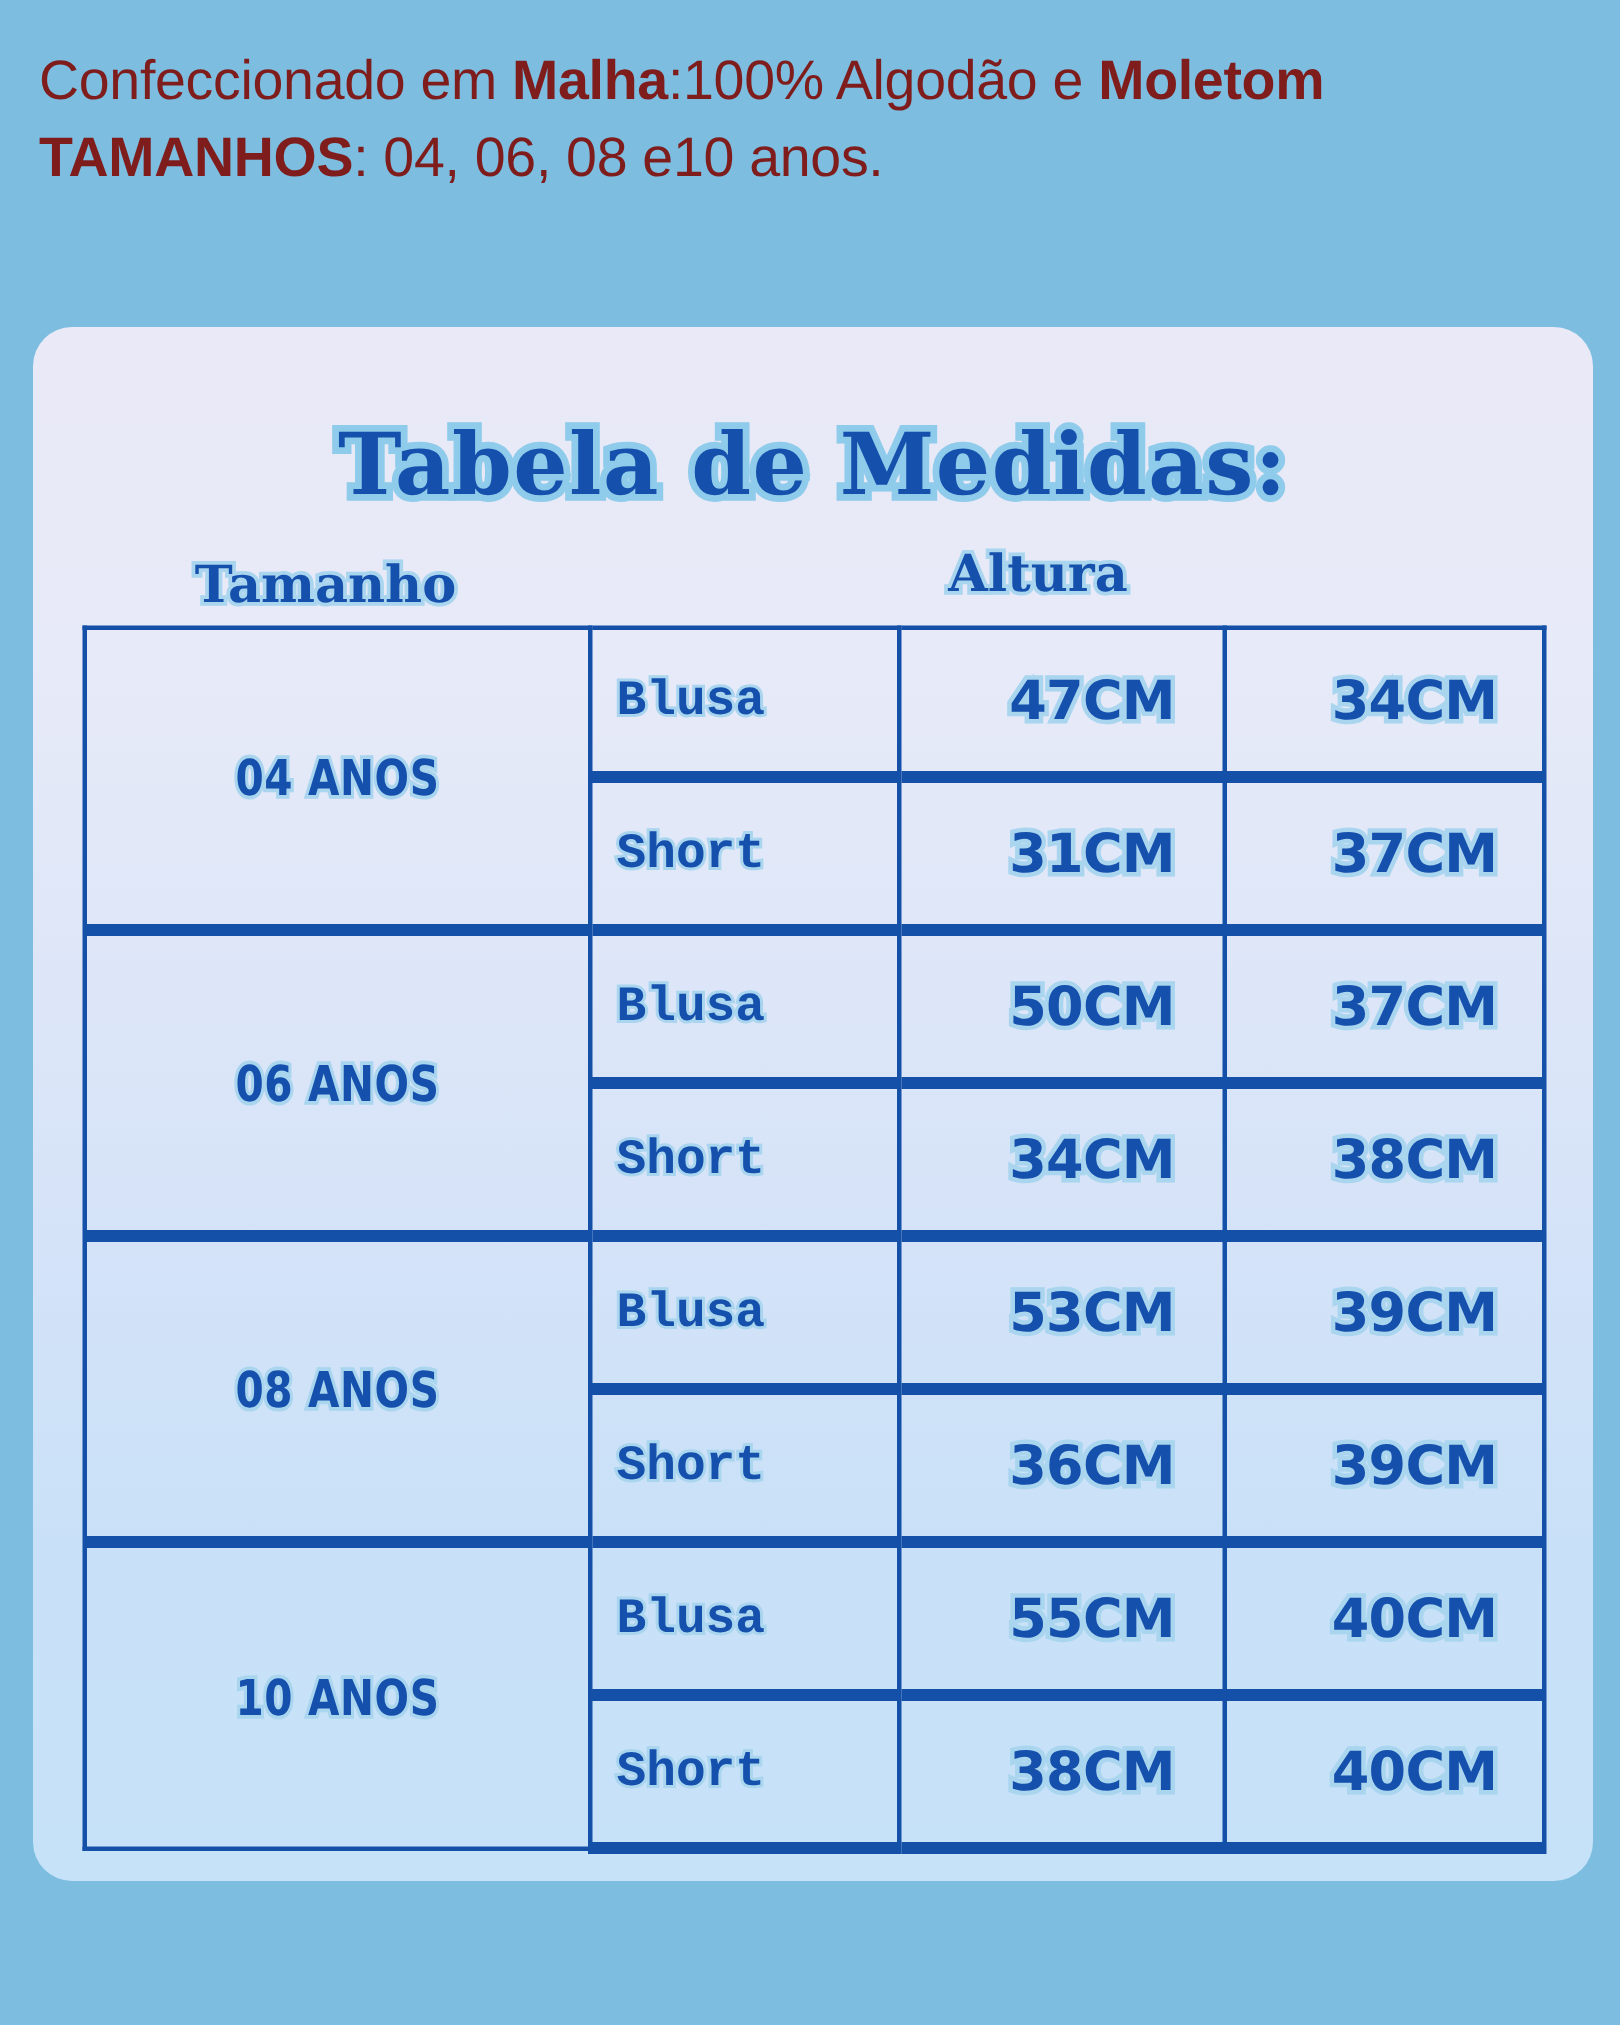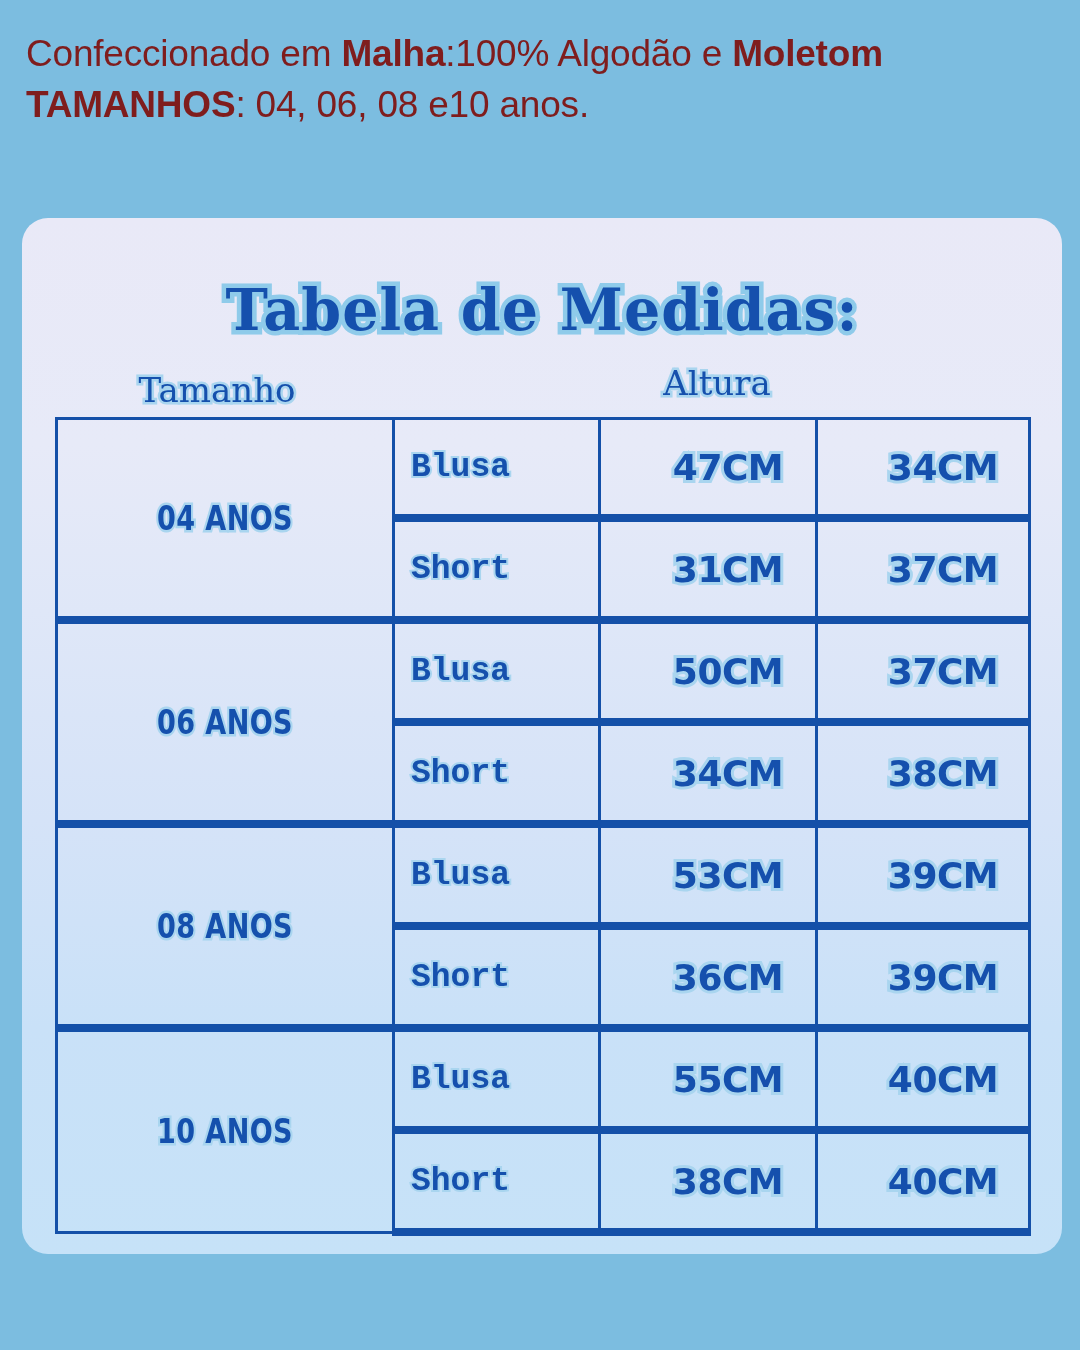--- a/index.html
+++ b/index.html
@@ -70,30 +70,30 @@
     position: absolute;
     left: 0;
     top: 0;
     width: 100%;
     height: 1036px;
     pointer-events: none;
   }
   .col-head {
     position: absolute;
     font-family: "DejaVu Serif", serif;
-    font-weight: 400;
+    font-weight: 700;
     font-size: 34px;
     color: #1550ad;
     -webkit-text-stroke: 5px #a9d5ef;
     paint-order: stroke fill;
     white-space: nowrap;
     transform: translateX(-50%);
   }
   .col-head.tamanho { left: 195px; top: 152px; }
-  .col-head.altura  { left: 695px; top: 145px; }
+  .col-head.altura  { left: 670px; top: 145px; }
   .col-head.largura { left: 888px; top: 145px; }
 
   
   .size-table {
     position: absolute;
     left: 33px;
     top: 199px;
     width: 973px;
     border-collapse: collapse;
     table-layout: fixed;

